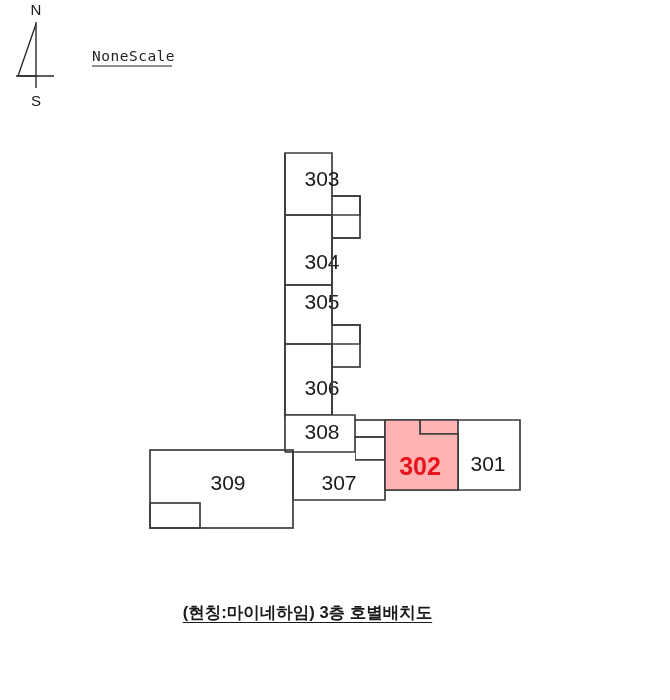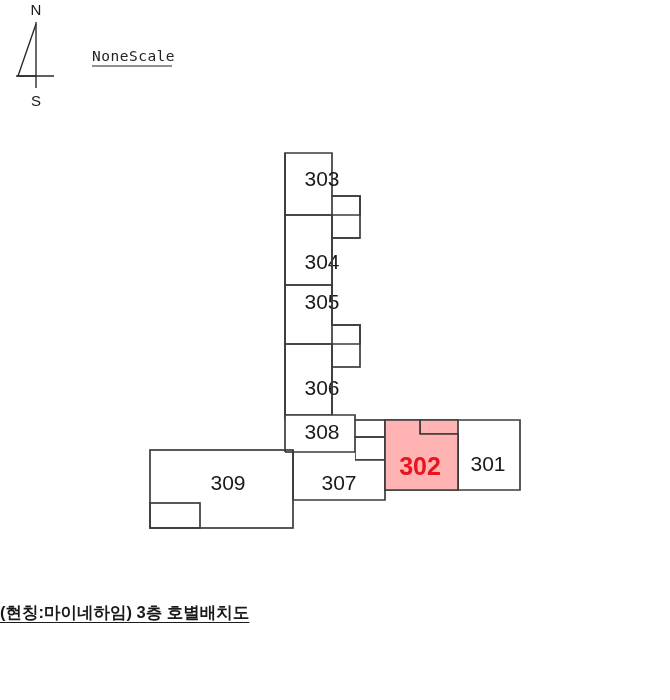--- a/index.html
+++ b/index.html
@@ -80,20 +80,21 @@
     text-anchor: middle;
     dominant-baseline: middle;
   }
 
   
   .caption {
     position: absolute;
     left: 0;
     top: 602px;
     width: 615px;
+    text-align: center;
     font-family: "Liberation Sans", "DejaVu Sans", sans-serif;
     font-size: 16.5px;
     font-weight: bold;
     color: #1a1a1a;
     text-decoration: underline;
     text-underline-offset: 4px;
     white-space: nowrap;
   }
 </style>
 </head>

